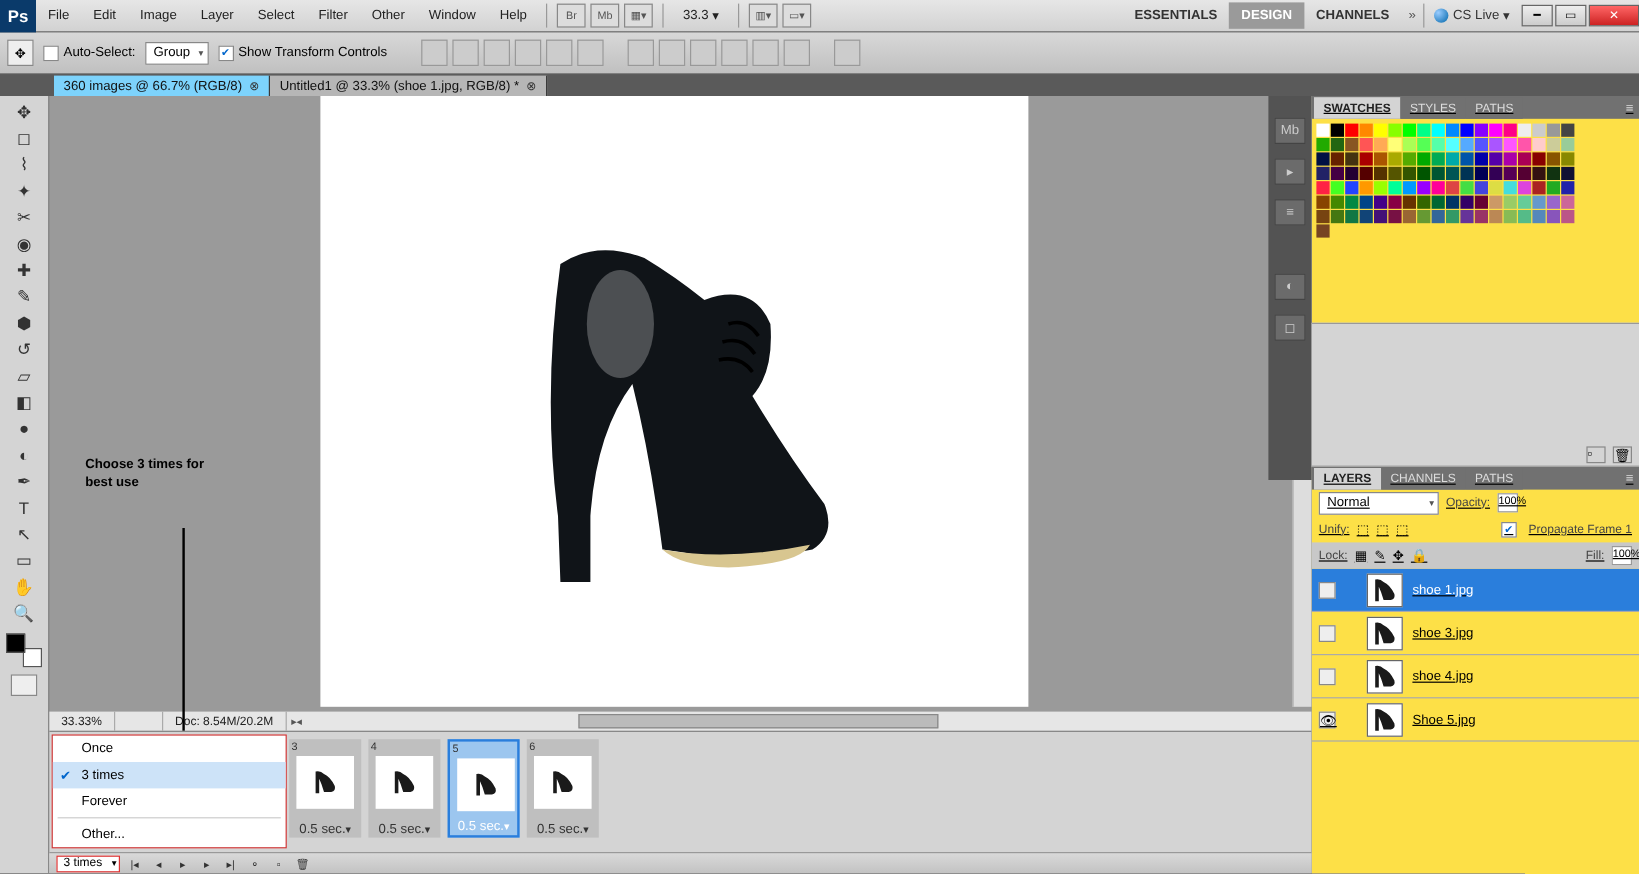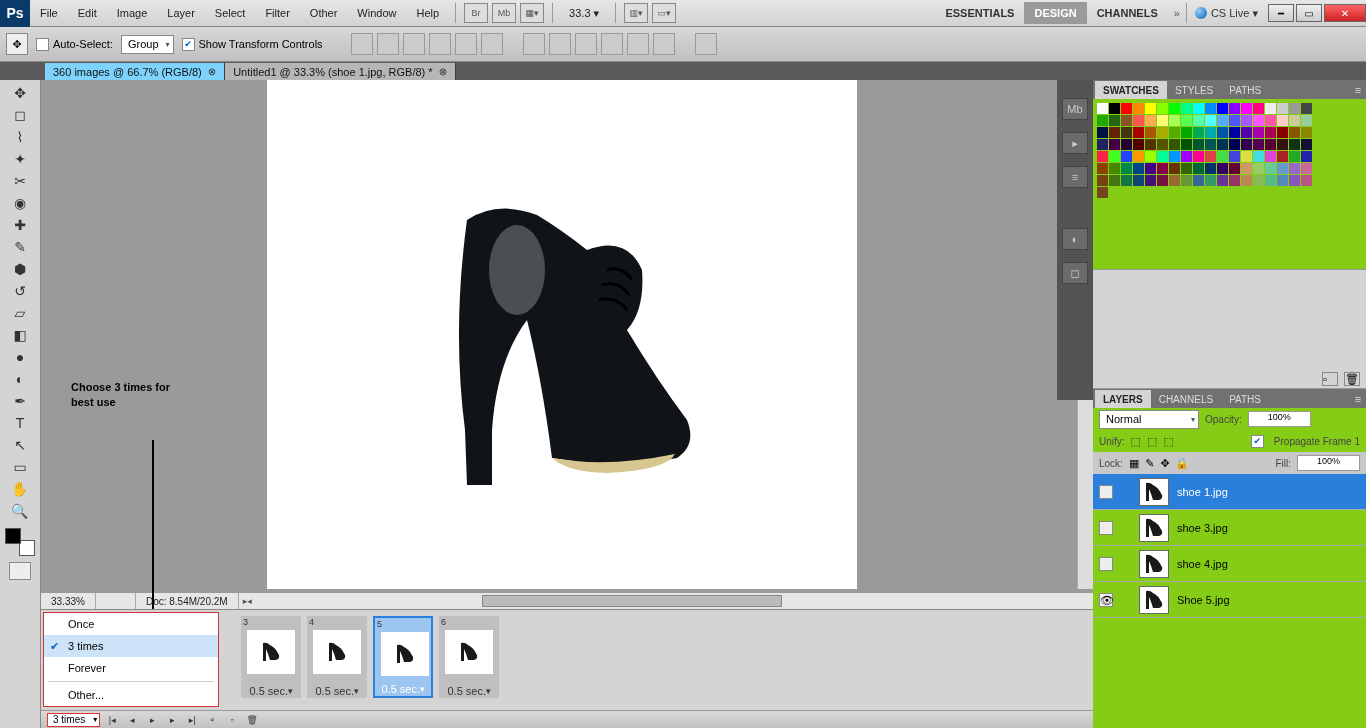--- a/index.html
+++ b/index.html
@@ -66,42 +66,42 @@
 .frame .num { position:absolute; left:2px; top:1px; font-size:9px; color:#333; }
 .frame .pic { position:absolute; left:6px; top:14px; width:48px; height:44px; background:#fff; display:flex; align-items:center; justify-content:center; }
 .frame .delay { position:absolute; bottom:0; left:0; right:0; height:14px; font-size:9px; color:#333; display:flex; align-items:center; justify-content:center; }
 .frame.sel .delay { color:#fff; }
 .anim-ctrl { position:absolute; left:0; bottom:0; right:0; height:18px; background:linear-gradient(#d9d9d9,#c2c2c2); display:flex; align-items:center; border-top:1px solid #999; }
 .loop-sel { margin-left:6px; background:#fff; border:1px solid #d33; padding:0 14px 0 5px; height:14px; display:flex; align-items:center; font-size:10px; position:relative; }
 .loop-sel::after { content:"▾"; position:absolute; right:2px; font-size:8px; }
 .play-ic { width:16px; height:14px; margin-left:4px; display:flex; align-items:center; justify-content:center; color:#333; font-size:9px; }
 
 
-.loop-menu { position:absolute; left:2px; top:2px; width:176px; background:#fff; border:1px solid #c33; z-index:10; }
+.loop-menu { position:absolute; left:2px; top:2px; width:196px; background:#fff; border:1px solid #c33; z-index:10; }
 .loop-opt { height:22px; display:flex; align-items:center; padding-left:24px; font-size:11px; position:relative; }
 .loop-opt .chk { position:absolute; left:6px; color:#06c; }
 .loop-opt.hl { background:#cde3f8; }
 .loop-sep { height:1px; background:#ccc; margin:2px 4px; }
 
 
 .rightcol { width:273px; background:#d4d4d4; display:flex; flex-direction:column; }
-.panel { background:#84cc16; }
+.panel { background:#fde047;text-decoration:underline; }
 .panel-tabs { height:19px; background:#717171; display:flex; align-items:flex-end; padding-left:2px; }
 .ptab { padding:0 8px; height:18px; display:flex; align-items:center; font-size:10px; color:#ddd; background:#717171; }
 .ptab.active { background:#d4d4d4; color:#222; font-weight:bold; }
 .ptab-menu { margin-left:auto; width:16px; height:18px; color:#ddd; display:flex; align-items:center; justify-content:center; }
 .swatches-body { padding:4px; height:170px; }
 .sw-grid { display:grid; grid-template-columns:repeat(18,11px); grid-auto-rows:11px; gap:1px; }
 .sw { width:11px; height:11px; }
 .right-icons { width:36px; background:#535353; position:absolute; right:273px; top:0; height:320px; display:flex; flex-direction:column; align-items:center; padding-top:18px; gap:12px; }
 .ric { width:26px; height:22px; background:#6b6b6b; border:1px solid #444; display:flex; align-items:center; justify-content:center; color:#ccc; font-size:11px; }
 
 .layers-panel .opts-row { display:flex; align-items:center; padding:3px 6px; gap:6px; height:22px; }
 .layers-panel .lbl { font-size:10px; color:#444; }
-.num-field { background:#fff; border:1px solid #999; width:63px; height:16px; font-size:9px; text-align:center; }
+.num-field { background:#fff; border:1px solid #999; width:17px; height:16px; font-size:9px; text-align:center; }
 .layer-row { height:36px; display:flex; align-items:center; border-bottom:1px solid #aaa; padding-left:6px; gap:8px; }
 .layer-row.sel { background:#2a7edc; color:#fff; }
 .eye { width:14px; height:14px; border:1px solid #888; background:#eee; }
 .layer-thumb { width:30px; height:28px; background:#fff; border:1px solid #666; display:flex; align-items:center; justify-content:center; }
 .layer-name { font-size:11px; }
 
 
 .mini-shoe { width:24px; height:22px; }
 .mini-shoe path { fill:#1a1a1a; }
 </style>

